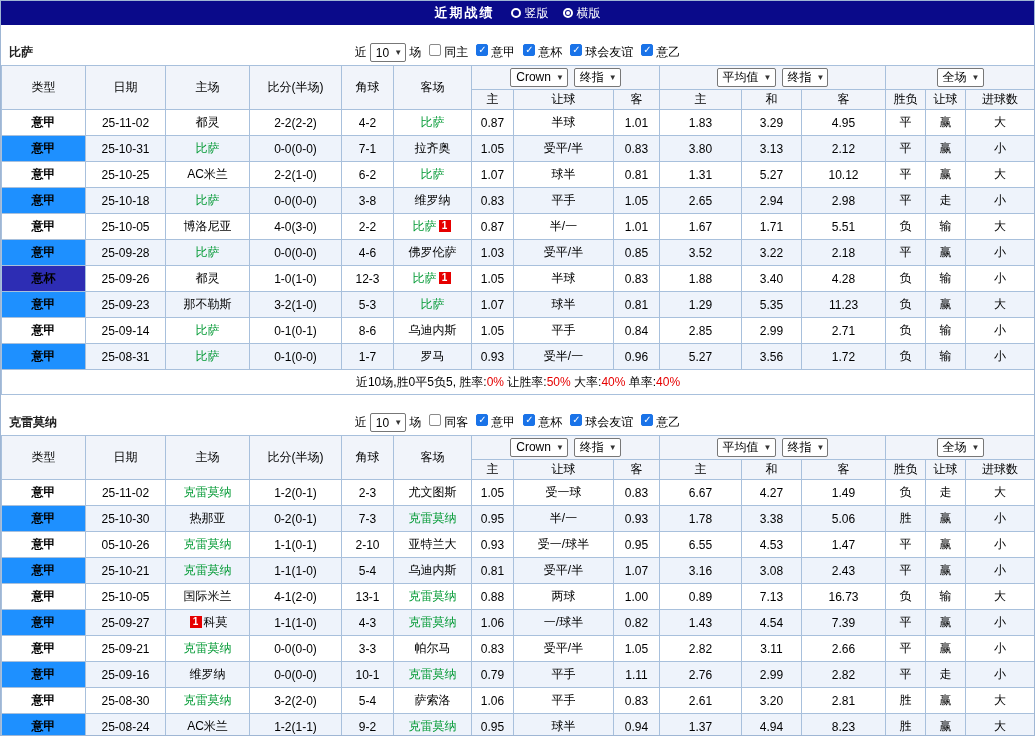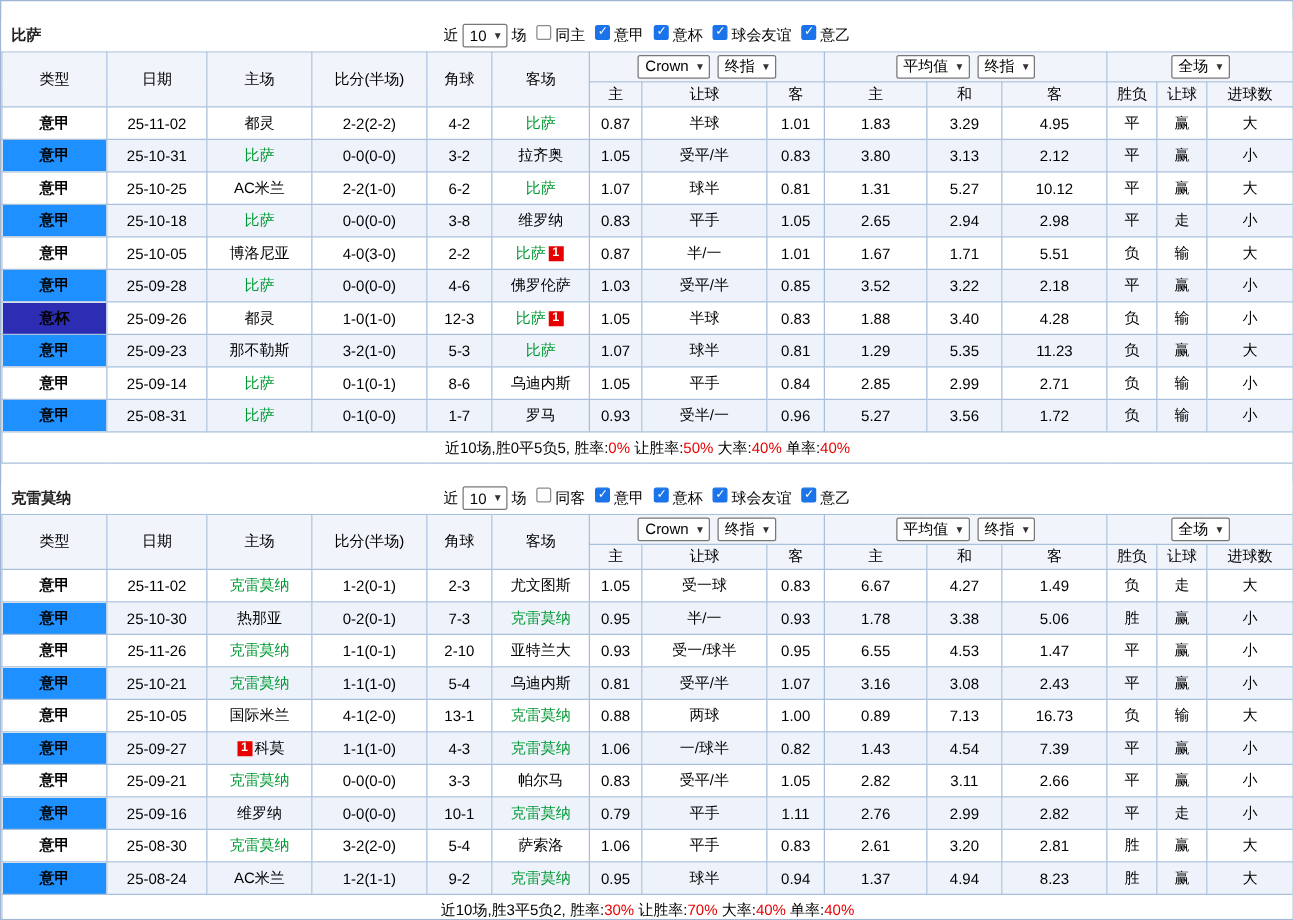--- a/index.html
+++ b/index.html
@@ -43,20 +43,33 @@
   td.rc-b { color:#1515cc; }
   .badge { display:inline-block; min-width:12px; height:12px; line-height:12px; background:#e60000; color:#fff; font-size:10px; font-weight:bold; margin:0 2px; vertical-align:1px; }
   tfoot td.summary { height:25px; background:#fff; font-size:12px; }
   .seg-k { color:#000; }
   .seg-r { color:#e60000; }
 </style>
 </head>
 <body>
 
 <div class="page">
+  <div class="title-bar">
+    <span class="page-title">近期战绩</span>
+    <span class="radio-group">
+      <span class="radio-opt">
+        <span class="radio-dot"></span>
+        <span>竖版</span>
+      </span>
+      <span class="radio-opt">
+        <span class="radio-dot selected"></span>
+        <span>横版</span>
+      </span>
+    </span>
+  </div>
   <div id="sections">
       <div class="section">
         <div class="filter-bar">
           <span class="team-name">比萨</span>
           <span class="filter-controls">
             <span>近</span>
             <span class="sel">
               <span class="sel-v">10</span>
               <span class="arr">▼</span>
             </span>
@@ -156,21 +169,21 @@
               <td class="odds">4.95</td>
               <td class="rc-g">平</td>
               <td class="rc-r">赢</td>
               <td class="rc-r">大</td>
             </tr>
             <tr class="alt">
               <td class="type">意甲</td>
               <td>25-10-31</td>
               <td class="team"><span class="t-focus">比萨</span></td>
               <td class="score">0-0(0-0)</td>
-              <td>3-2</td>
+              <td>7-1</td>
               <td class="team"><span>拉齐奥</span></td>
               <td class="odds">1.05</td>
               <td class="odds">受平/半</td>
               <td class="odds">0.83</td>
               <td class="odds">3.80</td>
               <td class="odds">3.13</td>
               <td class="odds">2.12</td>
               <td class="rc-g">平</td>
               <td class="rc-r">赢</td>
               <td class="rc-g">小</td>
@@ -438,21 +451,21 @@
               <td class="odds">0.93</td>
               <td class="odds">1.78</td>
               <td class="odds">3.38</td>
               <td class="odds">5.06</td>
               <td class="rc-r">胜</td>
               <td class="rc-r">赢</td>
               <td class="rc-g">小</td>
             </tr>
             <tr>
               <td class="type">意甲</td>
-              <td>25-11-26</td>
+              <td>05-10-26</td>
               <td class="team"><span class="t-focus">克雷莫纳</span></td>
               <td class="score">1-1(0-1)</td>
               <td>2-10</td>
               <td class="team"><span>亚特兰大</span></td>
               <td class="odds">0.93</td>
               <td class="odds">受一/球半</td>
               <td class="odds">0.95</td>
               <td class="odds">6.55</td>
               <td class="odds">4.53</td>
               <td class="odds">1.47</td>

